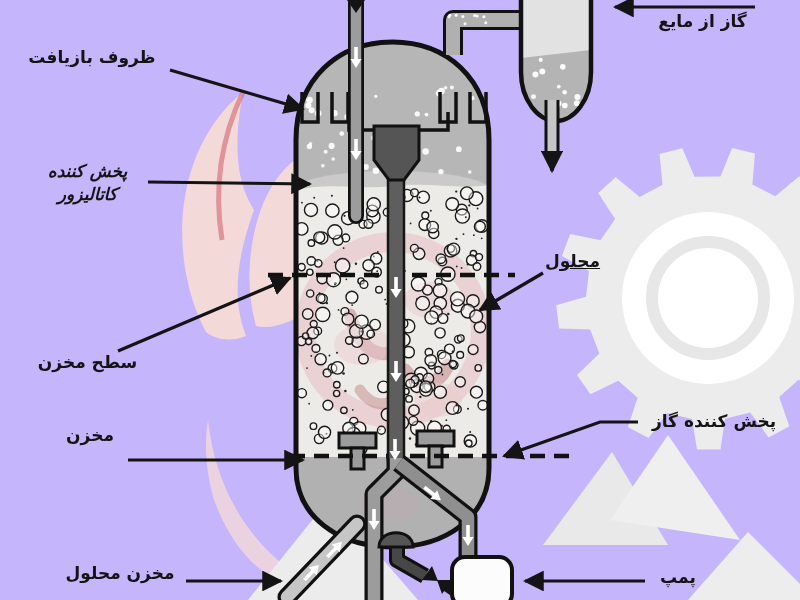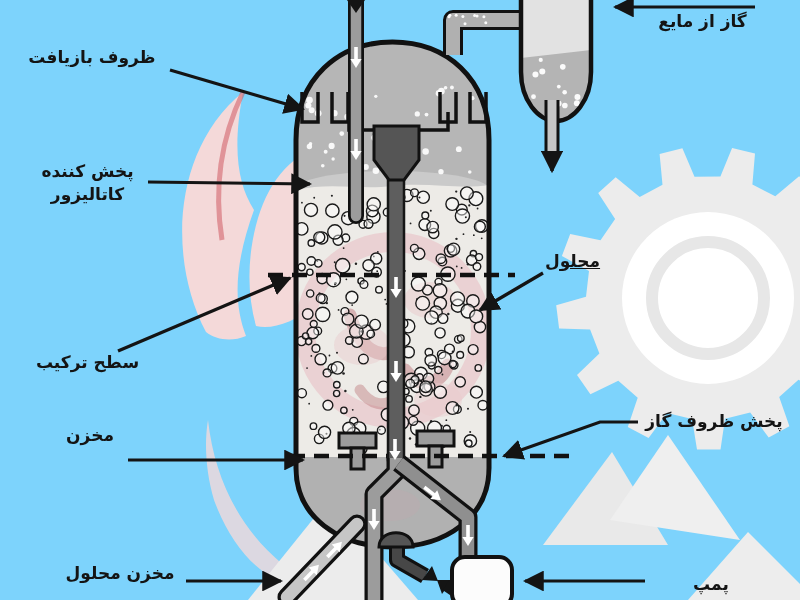--- a/index.html
+++ b/index.html
@@ -1,21 +1,21 @@
 <!DOCTYPE html>
 <html lang="fa" style="--label-ink: #141414; --outline: #111111; --vessel-gray: #b6b6b6; --bed-bg: #edebe7; --tank-gray: #b1b1b1; --dark-metal: #555555; --pipe-gray: #9c9c9c; --pipe-light: #c6c6c6; --watermark-pink: #f4d9d9; --watermark-red: #cf5a62; --watermark-gray: #ececec;"><head>
 <meta charset="utf-8">
 <style>
   html,body{margin:0;padding:0;background:#ffffff;}
-  .stage{position:relative;width:800px;height:600px;background:#7dd3fc;overflow:hidden;
+  .stage{position:relative;width:800px;height:600px;background:#c4b5fd;overflow:hidden;
          font-family:"DejaVu Sans",sans-serif;}
   .stage svg{position:absolute;left:0;top:0;}
   .lbl{position:absolute;direction:rtl;text-align:center;font-weight:bold;
        font-size:17px;line-height:1.35;color:var(--label-ink,#141414);white-space:nowrap;}
-  .lbl .ln{display:block;}
+  .lbl .ln{display:block;font-style:italic;}
 </style>
 </head>
 <body>
 
 <div class="stage">
 <svg id="diagram" width="800" height="600" viewBox="0 0 800 600">
   <defs>
     <clipPath id="vclip">
       <path d="M296,468 L296,140 C296,78 339,42 392.5,42 C446,42 489,78 489,140 L489,468 C489,517 446,547 392.5,547 C339,547 296,517 296,468 Z"></path>
     </clipPath>
@@ -466,18 +466,18 @@
   </g>
 </svg>
 
 <div class="lbl" style="left:645px;top:10px;width:115px;">گاز از مایع</div>
 <div class="lbl" style="left:22px;top:46px;width:140px;">ظروف بازیافت</div>
 <div class="lbl" style="left:25px;top:160px;width:125px;">
   <span class="ln">پخش کننده</span>
   <span class="ln">کاتالیزور</span>
 </div>
 <div class="lbl" style="left:535px;top:250px;width:75px;text-decoration:underline;">محلول</div>
-<div class="lbl" style="left:20px;top:351px;width:135px;">سطح ترکیب</div>
-<div class="lbl" style="left:636px;top:410px;width:156px;">پخش ظروف گاز</div>
+<div class="lbl" style="left:20px;top:351px;width:135px;">سطح مخزن</div>
+<div class="lbl" style="left:636px;top:410px;width:156px;">پخش کننده گاز</div>
 <div class="lbl" style="left:45px;top:424px;width:90px;">مخزن</div>
 <div class="lbl" style="left:50px;top:562px;width:140px;">مخزن محلول</div>
-<div class="lbl" style="left:671px;top:566px;width:80px;margin-top:7px;">پمپ</div>
+<div class="lbl" style="left:638px;top:566px;width:80px;">پمپ</div>
 </div>
 
 </body></html>

